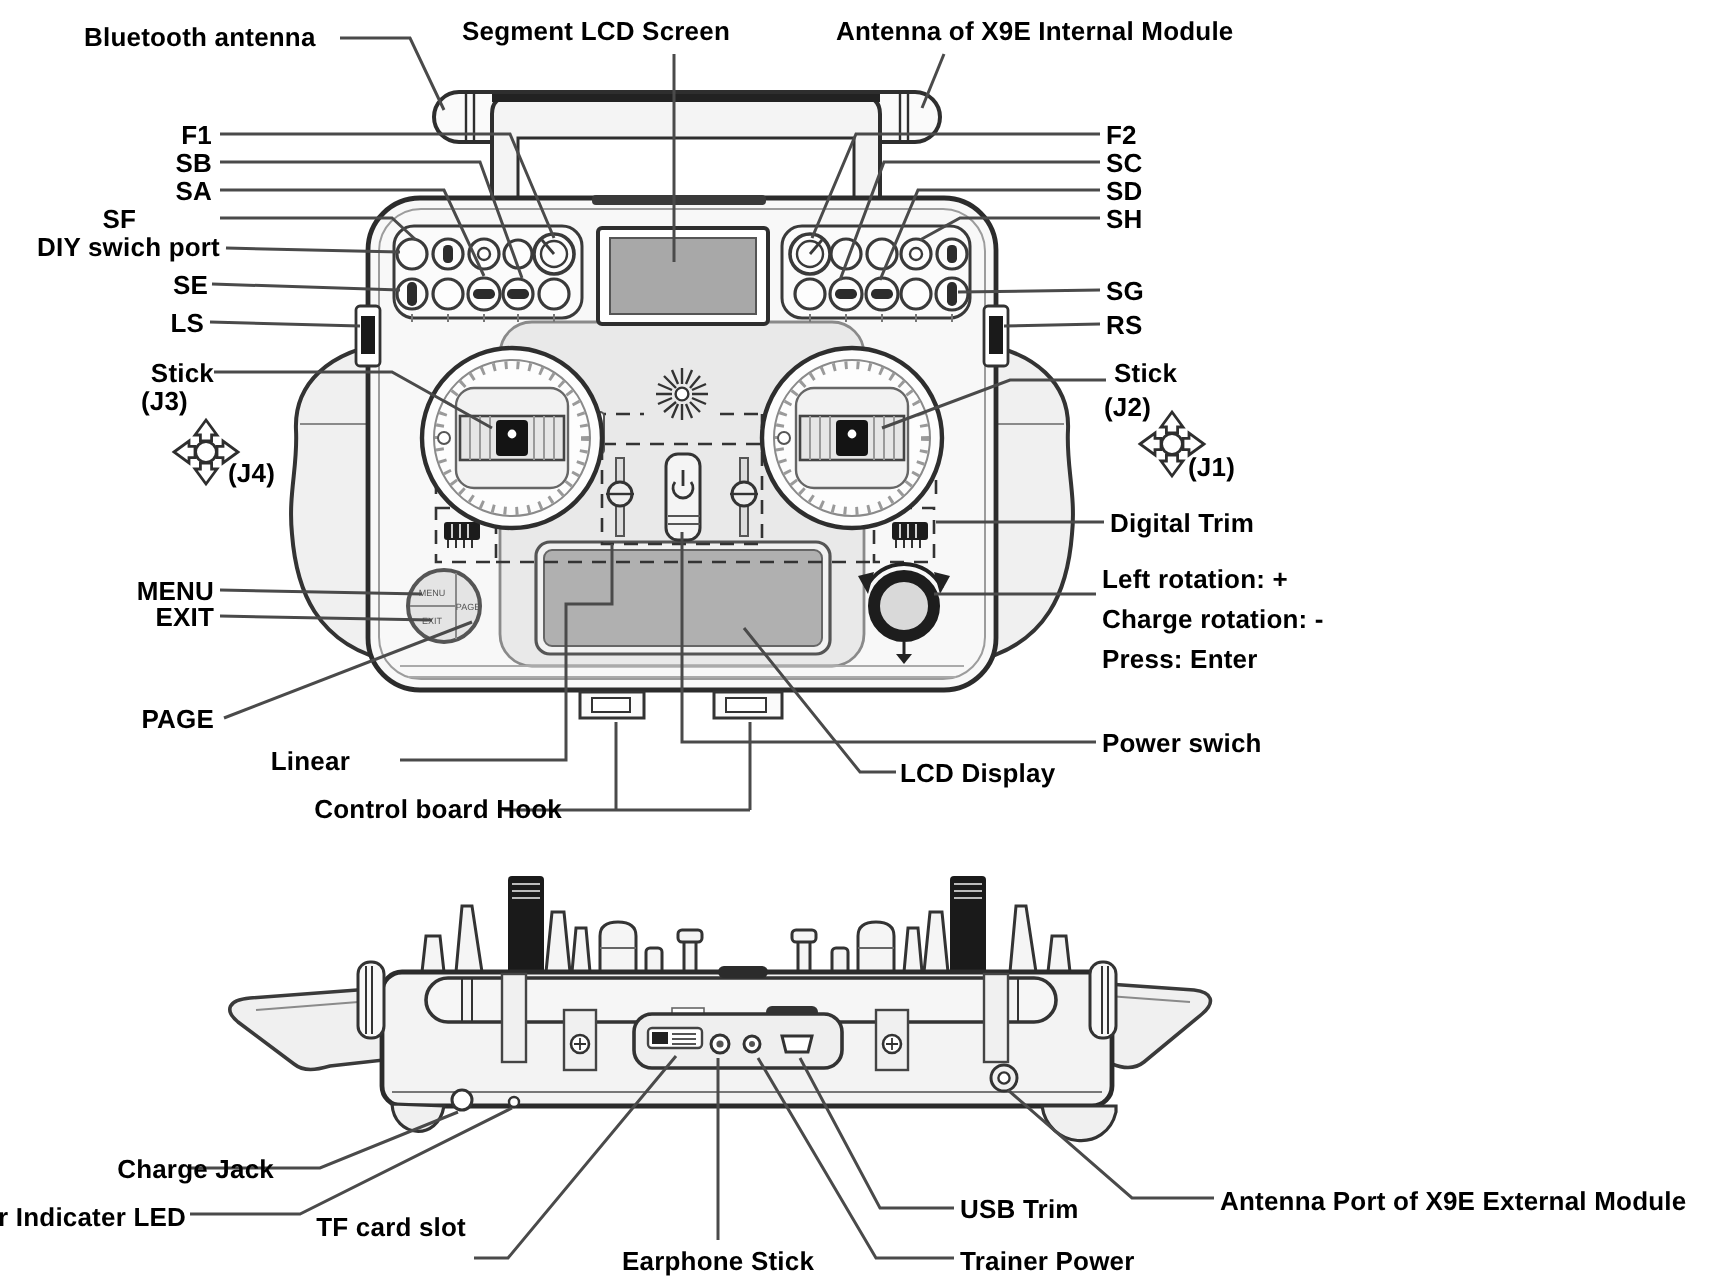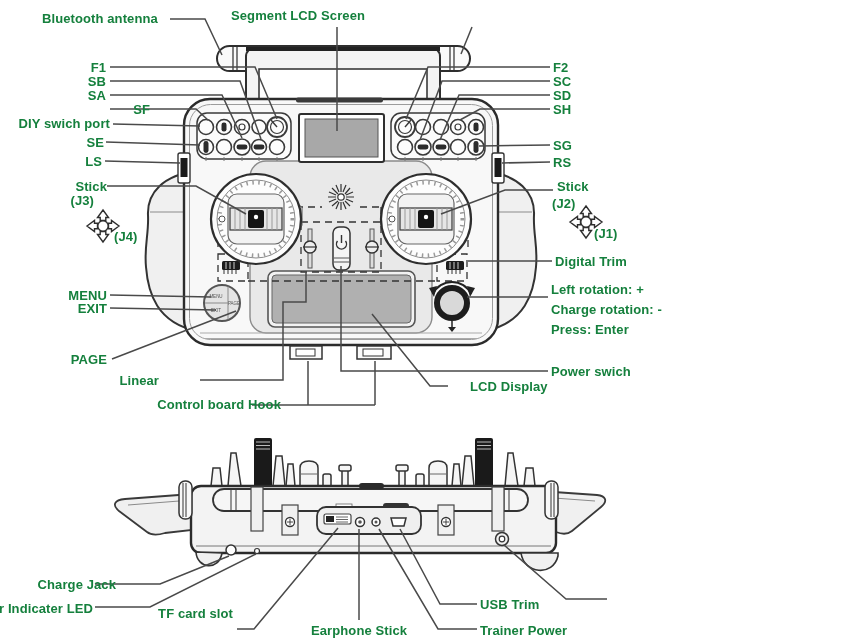--- a/index.html
+++ b/index.html
@@ -1,19 +1,19 @@
 <!DOCTYPE html>
 <html><head>
 <meta charset="utf-8">
 <style>
   html,body{margin:0;padding:0;background:#fff;}
   #canvas{position:relative;width:864px;height:642px;background:#ffffff;overflow:hidden;
           font-family:"Liberation Sans",sans-serif;}
   #art{position:absolute;left:0;top:0;}
-  .lbl{position:absolute;font:bold 13px "Liberation Sans",sans-serif;color:#15803d;
+  .lbl{position:absolute;font:bold 13px "Liberation Sans",sans-serif;color:#000000;
        white-space:nowrap;letter-spacing:0.1px;}
 </style>
 </head>
 <body>
 
 <div id="canvas">
 
 <svg id="art" width="864" height="642" viewBox="0 0 864 642">
 <defs>
   <g id="gimbal">
@@ -330,53 +330,55 @@
   <polyline points="237,629 254,629 338,528"></polyline>
   <polyline points="359,620 359,529"></polyline>
   <polyline points="477,604 440,604 400,529"></polyline>
   <polyline points="477,629 438,629 379,529"></polyline>
   <polyline points="607,599 566,599 504,545"></polyline>
 </g>
 </svg>
 
 <div class="lbl" style="left:42px;top:11px">Bluetooth antenna</div>
 <div class="lbl" style="left:231px;top:8px">Segment LCD Screen</div>
+<div class="lbl" style="left:418px;top:8px">Antenna of X9E Internal Module</div>
 
 <div class="lbl" style="right:758px;top:60px">F1</div>
 <div class="lbl" style="right:758px;top:74px">SB</div>
 <div class="lbl" style="right:758px;top:88px">SA</div>
-<div class="lbl" style="right:714px;top:102px">SF</div>
+<div class="lbl" style="right:796px;top:102px">SF</div>
 <div class="lbl" style="right:754px;top:116px">DIY swich port</div>
 <div class="lbl" style="right:760px;top:135px">SE</div>
 <div class="lbl" style="right:762px;top:154px">LS</div>
 <div class="lbl" style="right:757px;top:179px">Stick</div>
 <div class="lbl" style="right:770px;top:193px">(J3)</div>
 <div class="lbl" style="left:114px;top:229px">(J4)</div>
 <div class="lbl" style="right:757px;top:288px">MENU</div>
 <div class="lbl" style="right:757px;top:301px">EXIT</div>
 <div class="lbl" style="right:757px;top:352px">PAGE</div>
-<div class="lbl" style="right:705px;top:373px">Linear</div>
+<div class="lbl" style="right:689px;top:373px">Linear</div>
 <div class="lbl" style="right:583px;top:397px">Control board Hook</div>
 
 <div class="lbl" style="left:553px;top:60px">F2</div>
 <div class="lbl" style="left:553px;top:74px">SC</div>
 <div class="lbl" style="left:553px;top:88px">SD</div>
 <div class="lbl" style="left:553px;top:102px">SH</div>
 <div class="lbl" style="left:553px;top:138px">SG</div>
 <div class="lbl" style="left:553px;top:155px">RS</div>
 <div class="lbl" style="left:557px;top:179px">Stick</div>
 <div class="lbl" style="left:552px;top:196px">(J2)</div>
 <div class="lbl" style="left:594px;top:226px">(J1)</div>
 <div class="lbl" style="left:555px;top:254px">Digital Trim</div>
 <div class="lbl" style="left:551px;top:282px">Left rotation: +</div>
 <div class="lbl" style="left:551px;top:302px">Charge rotation: -</div>
 <div class="lbl" style="left:551px;top:322px">Press: Enter</div>
 <div class="lbl" style="left:551px;top:364px">Power swich</div>
-<div class="lbl" style="left:470px;top:379px">LCD Display</div>
-
-<div class="lbl" style="right:748px;top:577px">Charge Jack</div>
+<div class="lbl" style="left:450px;top:379px">LCD Display</div>
+
+<div class="lbl" style="right:727px;top:577px">Charge Jack</div>
 <div class="lbl" style="right:771px;top:601px">Power Indicater LED</div>
 <div class="lbl" style="right:631px;top:606px">TF card slot</div>
 <div class="lbl" style="left:311px;top:623px">Earphone Stick</div>
 <div class="lbl" style="left:480px;top:597px">USB Trim</div>
 <div class="lbl" style="left:480px;top:623px">Trainer Power</div>
+<div class="lbl" style="left:610px;top:593px">Antenna Port of X9E External Module</div>
 
 </div>
 
 </body></html>

